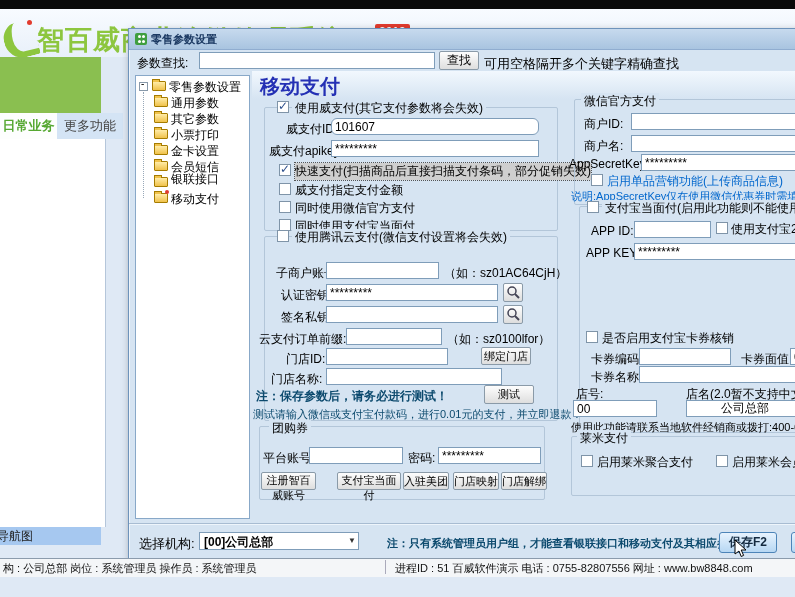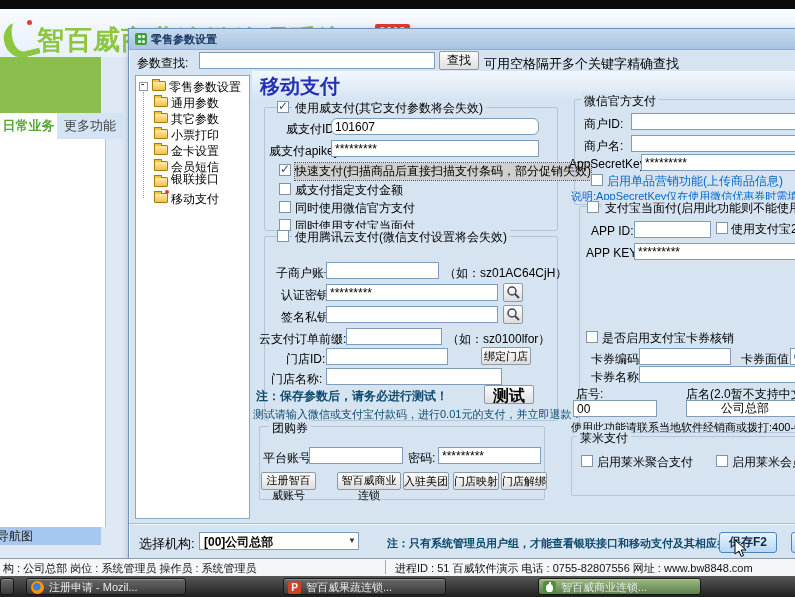--- a/index.html
+++ b/index.html
@@ -171,31 +171,31 @@
     </span>
     <span class="lbl" style="left:130px;top:302px;">云支付订单前缀:</span>
     <input class="inp" style="left: 217px; top: 299px; width: 96px;">
     <span class="lbl" style="left:318px;top:302px;">（如：sz0100lfor）</span>
     <span class="lbl" style="left:157px;top:322px;">门店ID:</span>
     <input class="inp" style="left: 197px; top: 319px; width: 122px;">
     <button class="btn" style="left:352px;top:318px;width:50px;height:18px;">绑定门店</button>
     <span class="lbl" style="left:142px;top:342px;">门店名称:</span>
     <input class="inp" style="left: 197px; top: 339px; width: 176px;">
     <span class="lbl red" style="left:127px;top:359px;font-weight:bold;">注：保存参数后，请务必进行测试！</span>
-    <button class="btn" style="left:355px;top:356px;width:50px;height:19px;font-size:16px;font-weight:bold;">测试</button>
+    <button class="btn" style="left:355px;top:356px;width:50px;height:19px;font-size:11px;">测试</button>
     <span class="lbl red" style="left:124px;top:378px;font-size:11px;">测试请输入微信或支付宝付款码，进行0.01元的支付，并立即退款！</span>
 
     <div class="grp" style="left:130px;top:397px;width:284px;height:72px;"></div>
     <span class="cap" style="left:140px;top:391px;">团购券</span>
     <span class="lbl" style="left:134px;top:421px;">平台账号:</span>
     <input class="inp" style="left: 180px; top: 418px; width: 94px;">
     <span class="lbl" style="left:279px;top:421px;">密码:</span>
     <input class="inp" style="left: 309px; top: 418px; width: 103px;" value="*********">
     <button class="btn" style="left:132px;top:443px;width:55px;height:18px;">注册智百威账号</button>
-    <button class="btn" style="left:208px;top:443px;width:64px;height:18px;">智百威商业连锁</button>
+    <button class="btn" style="left:208px;top:443px;width:64px;height:18px;">支付宝当面付</button>
     <button class="btn" style="left:274px;top:443px;width:46px;height:18px;">入驻美团</button>
     <button class="btn" style="left:324px;top:443px;width:46px;height:18px;">门店映射</button>
     <button class="btn" style="left:372px;top:443px;width:46px;height:18px;">门店解绑</button>
 
     <div class="grp" style="left:445px;top:70px;width:235px;height:104px;"></div>
     <span class="cap" style="left:452px;top:64px;">微信官方支付</span>
     <span class="lbl" style="left:455px;top:87px;">商户ID:</span>
     <input class="inp" style="left: 502px; top: 84px; width: 172px;">
     <span class="lbl" style="left:455px;top:109px;">商户名:</span>
     <input class="inp" style="left: 502px; top: 106px; width: 172px;">
@@ -244,33 +244,18 @@
     <button class="btn save" style="left:590px;top:503px;width:58px;height:21px;">保存F2</button>
     <button class="btn save" style="left:662px;top:503px;width:30px;height:21px;"></button>
   </div>
 
   <div class="abs statusbar">
     <span class="abs nw" style="left:3px;top:1px;">构 : 公司总部  岗位 : 系统管理员  操作员 : 系统管理员</span>
     <span class="abs nw" style="left:395px;top:1px;">进程ID : 51  百威软件演示 电话 : 0755-82807556 网址 : www.bw8848.com</span>
   </div>
   <div class="abs status-sep" style="left:385px;"></div>
 
-  <div class="abs taskbar">
-    <div class="tbtn" style="left:0;width:14px;padding:0;"></div>
-    <div class="tbtn" style="left:26px;width:160px;">
-      <span class="tico ico-ff"></span>
-      <span>注册申请 - Mozil...</span>
-    </div>
-    <div class="tbtn" style="left:283px;width:163px;">
-      <span class="tico ico-ppt"></span>
-      <span>智百威果蔬连锁...</span>
-    </div>
-    <div class="tbtn active" style="left:538px;width:163px;">
-      <span class="tico ico-apple"></span>
-      <span>智百威商业连锁...</span>
-    </div>
-  </div>
 
   <svg class="abs" style="left:734px;top:539px;z-index:99;" width="14" height="19" viewBox="0 0 14 19">
     <path d="M1,1 L1,15 L5,12 L7.2,17.5 L9.6,16.4 L7.2,11 L12,11 Z" fill="#fff" stroke="#000" stroke-width="1"></path>
   </svg>
 
 </div>
 
 </body></html>

